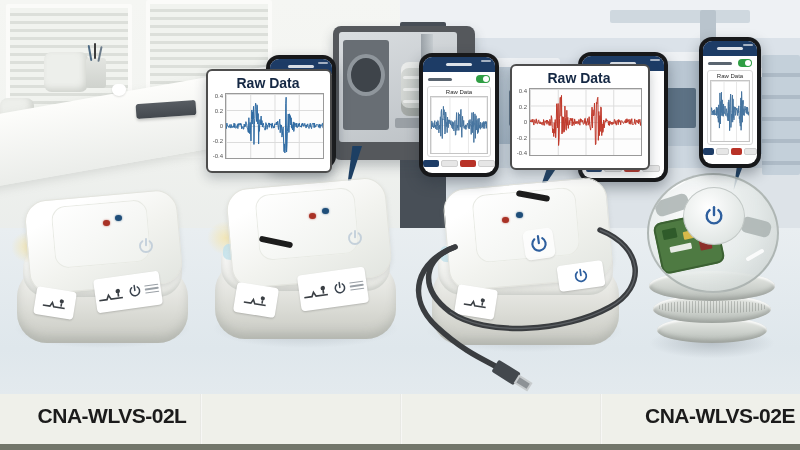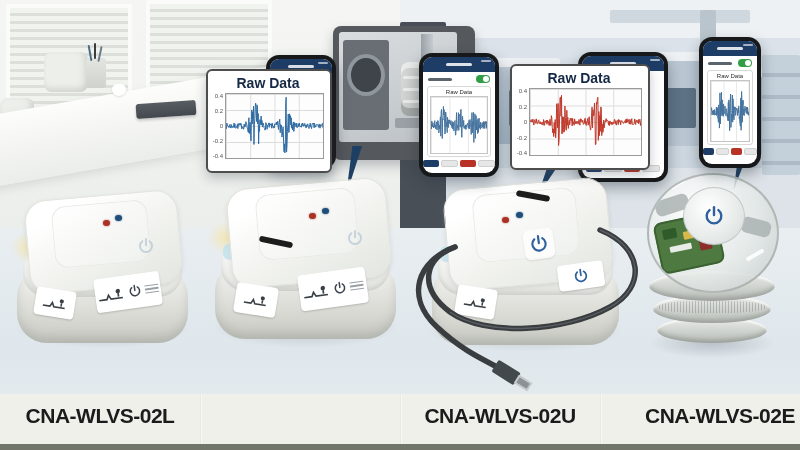--- a/index.html
+++ b/index.html
@@ -158,22 +158,21 @@
       <div class="m-top"></div>
     </div>
     <div class="machine" style="left:362px;top:55px;width:38px;height:120px;background:repeating-linear-gradient(180deg,#c4d0da 0 18px,#aebbc7 18px 22px);"></div>
   </div>
 
   <div class="abs table" style="z-index:10;"></div>
   <div class="abs label-strip" style="z-index:15;">
     <span class="seam" style="left:200px;"></span>
     <span class="seam" style="left:400px;"></span>
     <span class="seam" style="left:600px;"></span>
-    <span class="product-label" style="left:0;">CNA-WLVS-02L</span>
-    <span class="product-label" style="left:400px;">CNA-WLVS-02U</span>
+    <span class="product-label" style="left:12px;">CNA-WLVS-02L</span>
     <span class="product-label" style="left:620px;">CNA-WLVS-02E</span>
   </div>
   <div class="abs bottom-edge" style="z-index:16;"></div>
 
   <div class="abs laptop-base"></div>
   <div class="abs laptop">
     <div class="laptop-screen">
       <div class="cavity"></div>
       <div class="wheel"></div>
       <div class="rod"></div>

